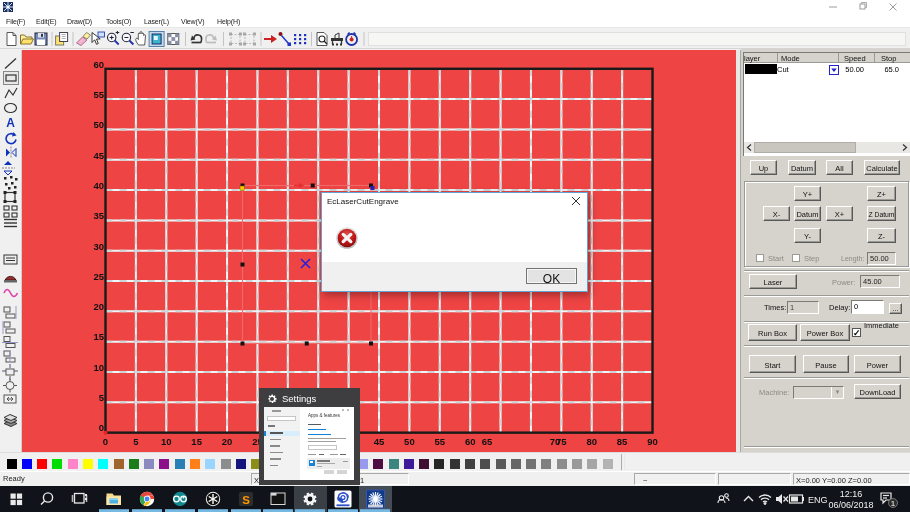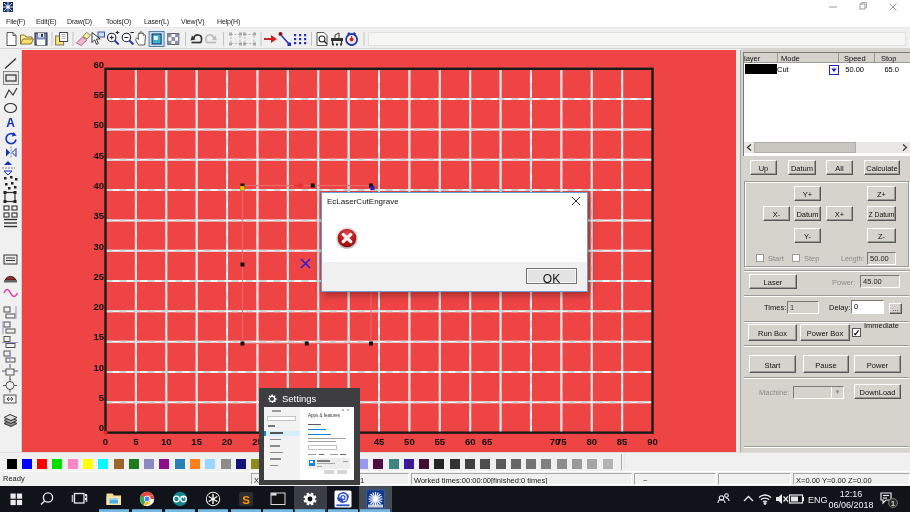--- a/index.html
+++ b/index.html
@@ -587,21 +587,20 @@
       <div class="sw" style="left: 602.52px; background: rgb(179, 179, 179);"></div>
     </div>
   <div class="abs" style="left:621px;top:1px;width:1px;height:16px;background:#aaa"></div>
   <div class="abs" style="left:624px;top:1px;width:1px;height:16px;background:#e8e8e8"></div>
 </div>
 
 <div class="abs" id="status">
   <div class="abs" style="left:3px;top:2px">Ready</div>
   <div class="seg" style="left:251px;width:104px">X</div>
   <div class="seg" style="left:357px;width:52px">1</div>
-  <div class="seg" style="left:411px;width:221px">Worked times:00:00:00[finished:0 times]</div>
   <div class="seg" style="left:634px;width:82px"><span style="margin-left:6px">~</span></div>
   <div class="seg" style="left:718px;width:73px"></div>
   <div class="seg" style="left:793px;width:117px">X=0.00 Y=0.00 Z=0.00</div>
 </div>
 
 <svg class="abs" style="left:0;top:0" width="910" height="512" viewBox="0 0 910 512" id="overlay">
     <rect x="242.5" y="185.5" width="128.5" height="158" fill="none" stroke="#ef6a6a" stroke-width="1.1"></rect>
     <rect x="240.5" y="183.5" width="4" height="4" fill="#111"></rect>
     <rect x="310.75" y="183.5" width="4" height="4" fill="#111"></rect>
     <rect x="369" y="183.5" width="4" height="4" fill="#111"></rect>

